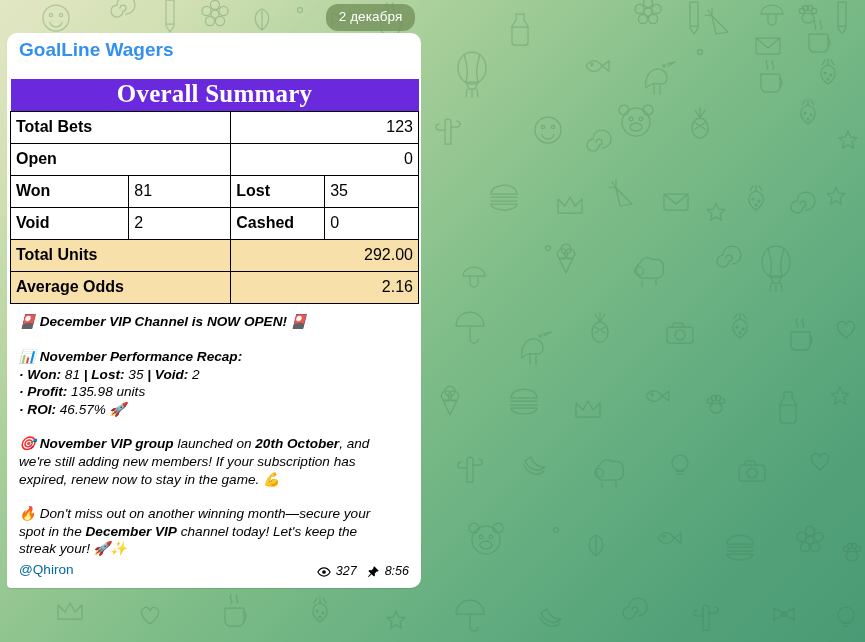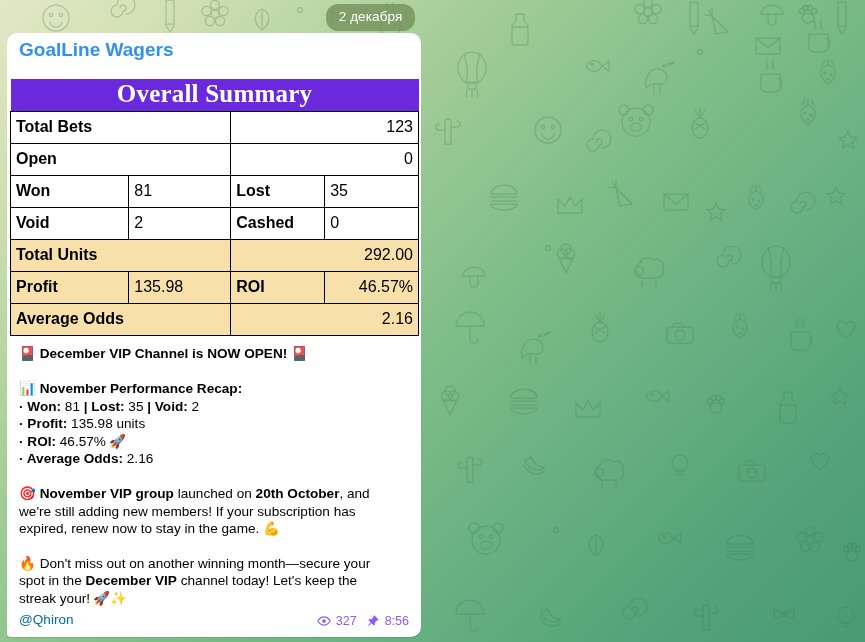--- a/index.html
+++ b/index.html
@@ -116,21 +116,21 @@
   }
   tr.tan td { background: #f8e0ab; }
 
   
   .msg-body {
     padding: 9px 12px 2px 12px;
     font-size: 13.6px;
     line-height: 17.6px;
     color: #000000;
   }
-  .msg-body p { margin: 0 12px 0 0; }
+  .msg-body p { margin: 0 12px 0 0; font-style: italic; }
   .msg-body p.spacer { height: 17px; }
   .msg-body b { font-weight: 700; }
   .emoji { font-family: "DejaVu Sans", sans-serif; }
 
   
   .msg-footer {
     position: relative;
     padding: 0 12px 9px 12px;
     min-height: 24px;
   }
@@ -139,23 +139,24 @@
     font-size: 13.6px;
     line-height: 17.6px;
   }
   .meta {
     position: absolute;
     right: 12px;
     bottom: 9px;
     display: flex;
     align-items: center;
     gap: 5px;
-    color: #8b5cf6;
+    color: #000000;
     font-size: 12.5px;
     line-height: 1;
+    font-style: italic;
   }
   .meta svg { display: block; }
   .meta .num { padding-right: 4px; }
 
   
   .ico { width: 14px; height: 14px; }
 </style>
 </head>
 <body>
 
@@ -490,26 +491,20 @@
             <td>Void</td>
             <td class="v">2</td>
             <td>Cashed</td>
             <td class="v">0</td>
           </tr>
           <tr class="tan">
             <td colspan="2">Total Units</td>
             <td class="v-right" colspan="2">292.00</td>
           </tr>
           <tr class="tan">
-            <td>Profit</td>
-            <td class="v">135.98</td>
-            <td>ROI</td>
-            <td class="v-right">46.57%</td>
-          </tr>
-          <tr class="tan">
             <td colspan="2">Average Odds</td>
             <td class="v-right" colspan="2">2.16</td>
           </tr>
         </tbody>
     </table>
   </div>
 
   <div class="msg-body">
 
     <p>
@@ -522,21 +517,20 @@
 
     <p>
       <span class="emoji">📊</span>
       <b>November Performance Recap:</b>
     </p>
 
     <div id="recap-lines">
         <p><b>· </b><b>Won:</b><span> 81 </span><b>| Lost:</b><span> 35 </span><b>| Void:</b><span> 2</span></p>
         <p><b>· </b><b>Profit:</b><span> 135.98 units</span></p>
         <p><b>· </b><b>ROI:</b><span> 46.57% </span><span class="emoji">🚀</span></p>
-        <p><b>· </b><b>Average Odds:</b><span> 2.16</span></p>
       </div>
 
     <p class="spacer"></p>
 
     <p>
       <span class="emoji">🎯</span>
       <b>November VIP group</b><span> launched on </span><b>20th October</b><span>, and we're still adding new members! If your subscription has expired, renew now to stay in the game. </span><span class="emoji">💪</span>
     </p>
 
     <p class="spacer"></p>

